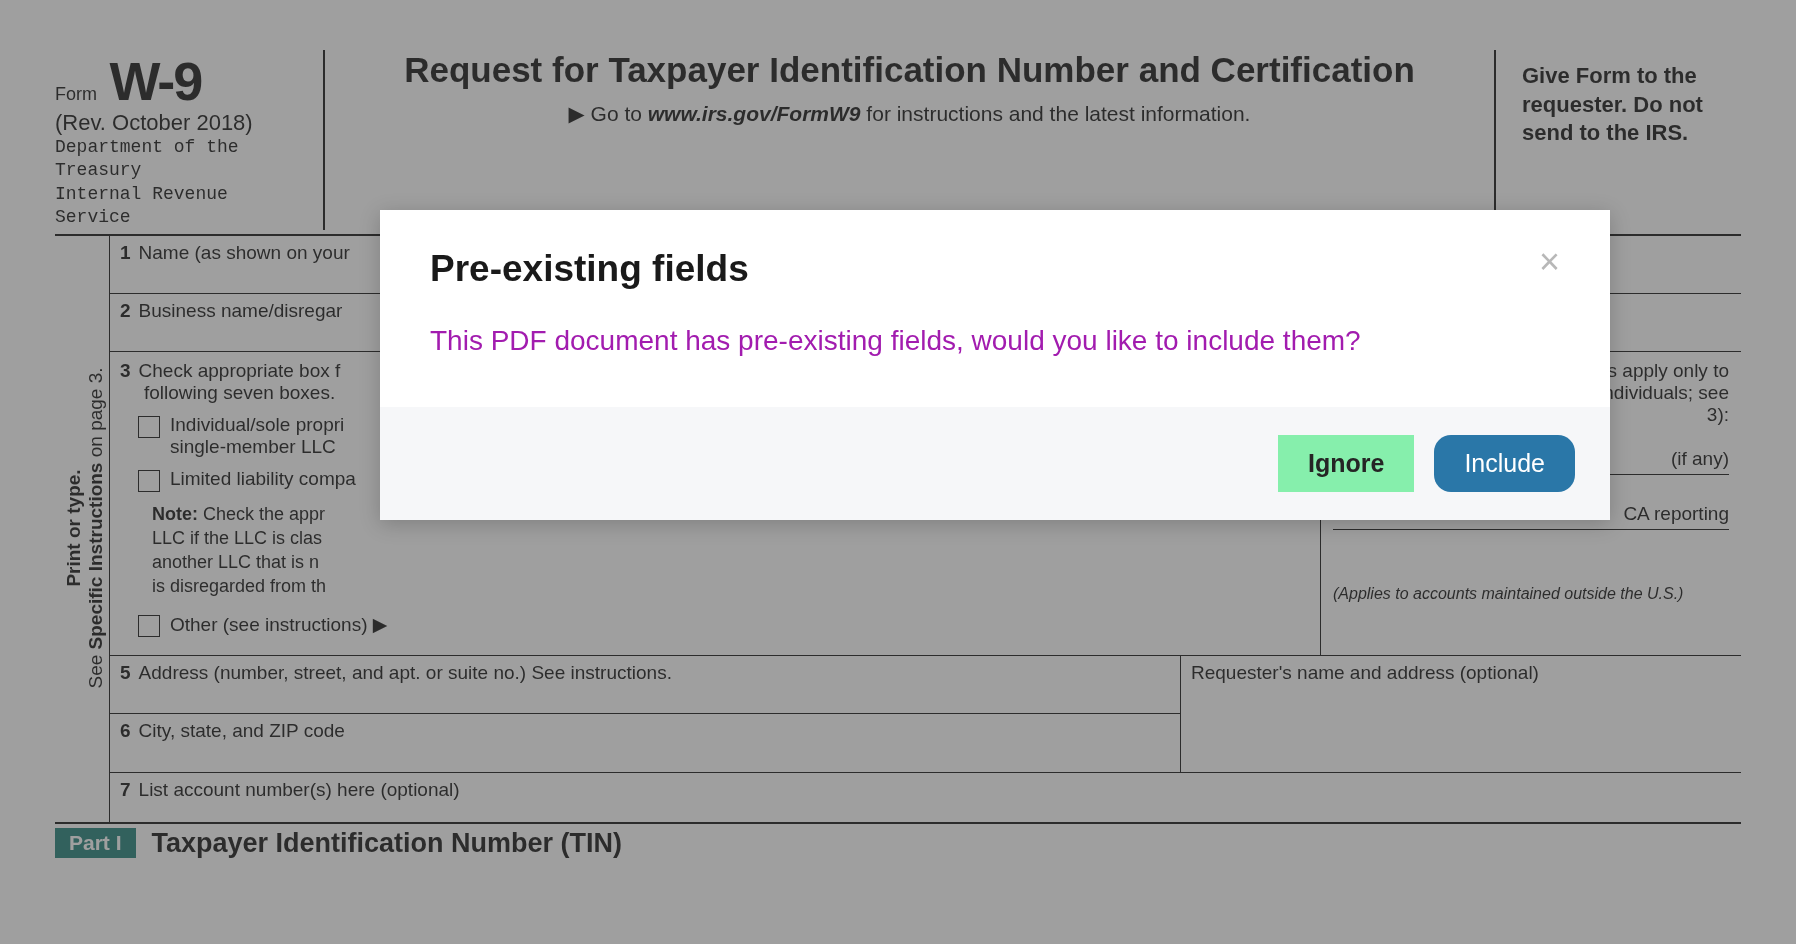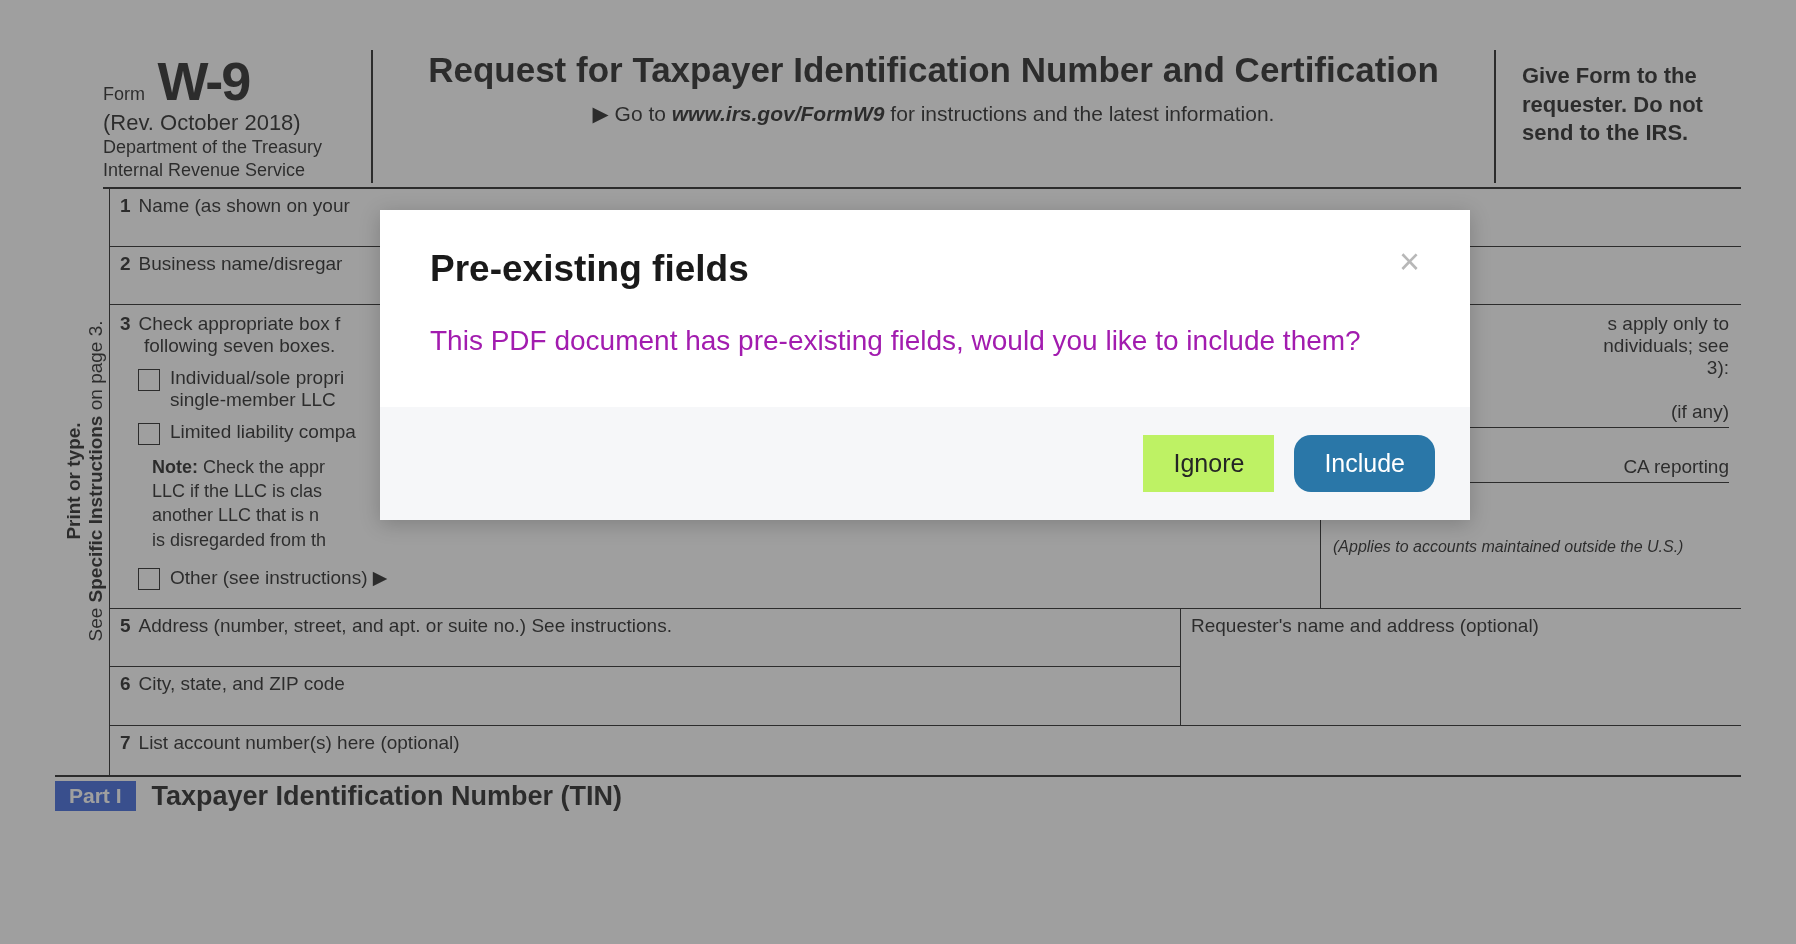--- a/index.html
+++ b/index.html
@@ -22,21 +22,20 @@
     .overlay {
       position: absolute;
       top: 0; left: 0; right: 0; bottom: 0;
       background: rgba(80,80,80,0.55);
       z-index: 10;
     }
     .form-header {
       display: flex;
       border-bottom: 2px solid #000;
       padding-bottom: 4px;
-      margin-left: 48px;
     }
     .header-left {
       width: 270px;
       border-right: 2px solid #000;
       padding-right: 10px;
     }
     .form-label {
       font-size: 18px;
       display: inline;
     }
@@ -48,20 +47,21 @@
       margin-left: 8px;
       font-family: "Arial Black", Arial, sans-serif;
     }
     .rev-date {
       font-size: 22px;
       margin-top: -2px;
     }
     .dept {
       font-size: 18px;
       line-height: 1.3;
+      font-family: Liberation Mono, monospace;
     }
     .header-center {
       flex: 1;
       text-align: center;
       padding: 0 20px;
       border-right: 2px solid #000;
     }
     .form-title {
       font-size: 35px;
       font-weight: 900;
@@ -174,38 +174,38 @@
       margin-top: 55px;
     }
     .part-heading {
       display: flex;
       align-items: center;
       gap: 16px;
       margin-top: 0;
       padding: 4px 0;
     }
     .part-tag {
-      background: #1d4ed8;
+      background: #0f766e;
       color: #fff;
       font-weight: bold;
       font-size: 21px;
       padding: 3px 14px;
     }
     .part-title {
       font-size: 27px;
       font-weight: 900;
       font-family: "Arial Black", Arial, sans-serif;
     }
 
     
     .modal {
       position: absolute;
       top: 210px;
       left: 380px;
-      width: 1090px;
+      width: 1230px;
       background: #fff;
       z-index: 20;
       box-shadow: 0 4px 20px rgba(0,0,0,0.2);
       font-family: -apple-system, BlinkMacSystemFont, "Segoe UI", Helvetica, Arial, sans-serif;
     }
     .modal-header {
       padding: 38px 50px 0 50px;
       display: flex;
       justify-content: space-between;
       align-items: flex-start;
@@ -236,22 +236,23 @@
       gap: 20px;
     }
     .btn {
       font-size: 25px;
       padding: 14px 30px;
       border: none;
       cursor: pointer;
       font-family: inherit;
     }
     .btn-ignore {
-      background: #bef264;
+      background: #86efac;
       color: #252525;
+      font-weight: bold;
     }
     .btn-include {
       background: #2a77a8;
       color: #fff;
       border-radius: 17px;
     }
   </style>
 </head>
 <body>
 

